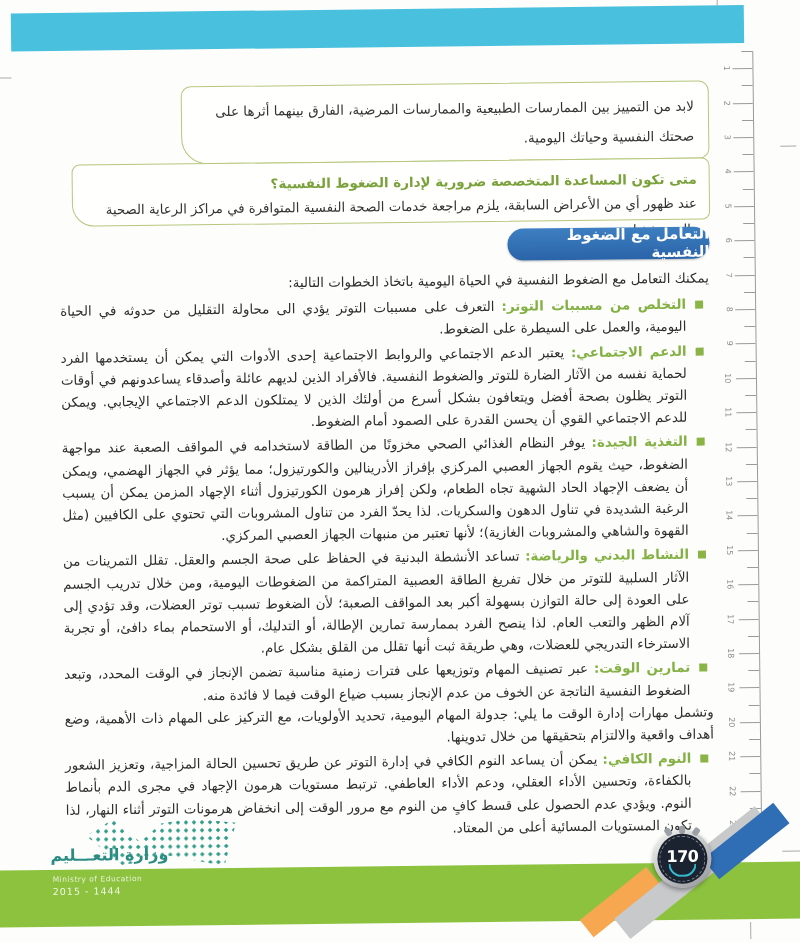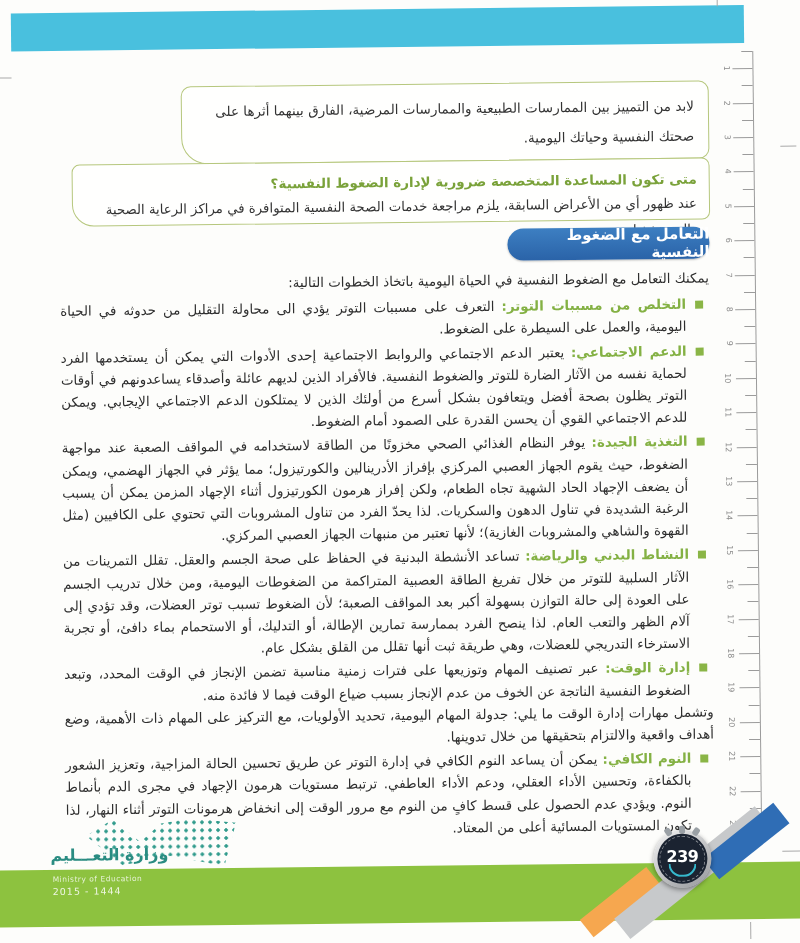--- a/index.html
+++ b/index.html
@@ -195,21 +195,21 @@
           </div>
 
           <div class="bullet">
             <span class="sq"></span>
             <p class="btext"><span class="lead">النشاط البدني والرياضة:</span> <span>تساعد الأنشطة البدنية في الحفاظ على صحة الجسم والعقل. تقلل التمرينات من الآثار السلبية للتوتر من خلال تفريغ الطاقة العصبية المتراكمة من الضغوطات اليومية، ومن خلال تدريب الجسم على العودة إلى حالة التوازن بسهولة أكبر بعد المواقف الصعبة؛ لأن الضغوط تسبب توتر العضلات، وقد تؤدي إلى آلام الظهر والتعب العام. لذا ينصح الفرد بممارسة تمارين الإطالة، أو التدليك، أو الاستحمام بماء دافئ، أو تجربة الاسترخاء التدريجي للعضلات، وهي طريقة ثبت أنها تقلل من القلق بشكل عام.</span></p>
 
           </div>
 
           <div class="bullet">
             <span class="sq"></span>
-            <p class="btext"><span class="lead">إدارة الوقت:</span> <span>عبر تصنيف المهام وتوزيعها على فترات زمنية مناسبة تضمن الإنجاز في الوقت المحدد، وتبعد الضغوط النفسية الناتجة عن الخوف من عدم الإنجاز بسبب ضياع الوقت فيما لا فائدة منه.</span></p>
+            <p class="btext"><span class="lead">تمارين الوقت:</span> <span>عبر تصنيف المهام وتوزيعها على فترات زمنية مناسبة تضمن الإنجاز في الوقت المحدد، وتبعد الضغوط النفسية الناتجة عن الخوف من عدم الإنجاز بسبب ضياع الوقت فيما لا فائدة منه.</span></p>
             <p class="extra">وتشمل مهارات إدارة الوقت ما يلي: جدولة المهام اليومية، تحديد الأولويات، مع التركيز على المهام ذات الأهمية، وضع أهداف واقعية والالتزام بتحقيقها من خلال تدوينها.</p>
           </div>
 
           <div class="bullet">
             <span class="sq"></span>
             <p class="btext"><span class="lead">النوم الكافي:</span> <span>يمكن أن يساعد النوم الكافي في إدارة التوتر عن طريق تحسين الحالة المزاجية، وتعزيز الشعور بالكفاءة، وتحسين الأداء العقلي، ودعم الأداء العاطفي. ترتبط مستويات هرمون الإجهاد في مجرى الدم بأنماط النوم. ويؤدي عدم الحصول على قسط كافٍ من النوم مع مرور الوقت إلى انخفاض هرمونات التوتر أثناء النهار، لذا تكون المستويات المسائية أعلى من المعتاد.</span></p>
 
           </div>
         </div>
     </div>
@@ -222,19 +222,19 @@
     <div class="moe-dots"></div>
     <div class="moe-ar">وزارة التعـــليم</div>
     <div class="moe-en">Ministry of Education</div>
     <div class="moe-year">2015 - 1444</div>
 
     <div class="watch">
       <div class="nub n1"></div>
       <div class="nub"></div>
       <div class="nub n3"></div>
       <div class="face">
-        <span class="wnum">239</span>
+        <span class="wnum">170</span>
         <div class="arc"></div>
       </div>
     </div>
 
   </div>
 </div>
 
 </body></html>

